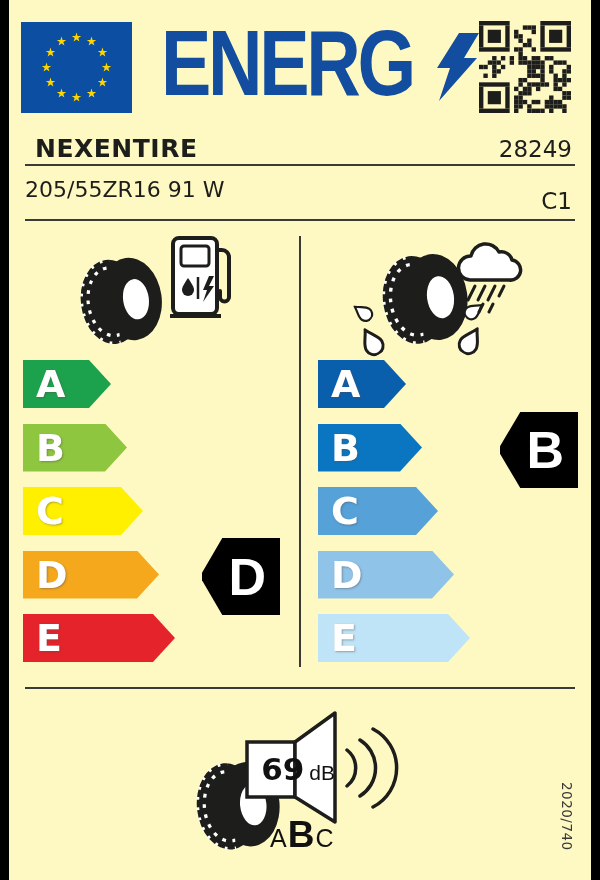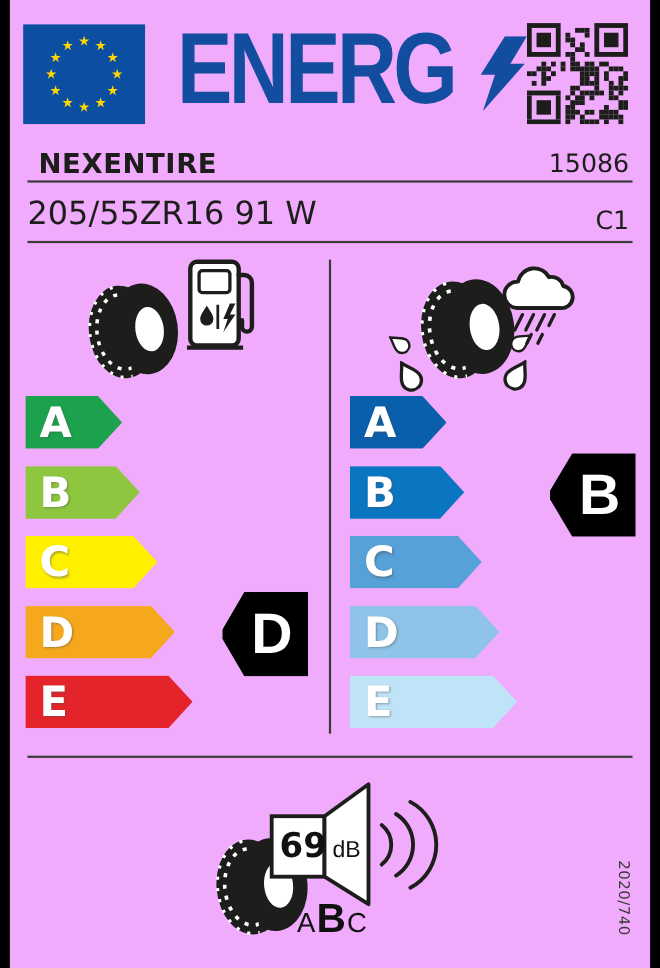--- a/index.html
+++ b/index.html
@@ -1,34 +1,34 @@
 <!DOCTYPE html>
 <html><head>
 <meta charset="utf-8">
 <style>
   html,body{margin:0;padding:0;background:#fff;}
-  .label{position:relative;width:600px;height:880px;background:#f0abfc;overflow:hidden;
+  .label{position:relative;width:600px;height:880px;background:#fef9c3;overflow:hidden;
          font-family:"DejaVu Sans","Liberation Sans",sans-serif;color:#1d1d1b;}
   .side-border{position:absolute;top:0;width:9px;height:880px;background:#000;}
   .side-border.left{left:0}.side-border.right{right:0}
 
   
   .eu-flag{position:absolute;left:21px;top:22px;}
   .logo-text{position:absolute;left:161px;top:17px;font-family:"Liberation Sans",sans-serif;
              font-weight:bold;font-size:92px;line-height:92px;letter-spacing:-4px;
              transform:scaleX(.82);transform-origin:left top;white-space:nowrap;}
   .bolt{position:absolute;left:433px;top:33px;}
   .qr{position:absolute;left:479px;top:21px;}
 
   
   .brand{position:absolute;left:35px;top:134px;font-size:25px;font-weight:bold;letter-spacing:.5px;}
   .article{position:absolute;right:28px;top:136px;font-size:23px;}
   .rule{position:absolute;left:25px;width:550px;height:2px;background:#3a3a39;}
   .rule.r1{top:164px}.rule.r2{top:219px}.rule.r3{top:687px}
-  .tyre-size{position:absolute;left:25px;top:177px;font-size:29px;}
+  .tyre-size{position:absolute;left:25px;top:177px;font-size:22px;}
   .tyre-class{position:absolute;right:28px;top:188px;font-size:23px;margin-left:12px;}
 
   .divider{position:absolute;left:299px;top:236px;width:2px;height:431px;background:#3a3a39;}
 
   
   .icon-abs{position:absolute;}
 
   
   .scale{position:absolute;top:360px;}
   .scale.fuel{left:23px}.scale.wet{left:318px}
@@ -40,21 +40,21 @@
 
   
   .pointer{position:absolute;background:#000;color:#fff;display:flex;align-items:center;
            justify-content:center;font-family:"Liberation Sans",sans-serif;font-weight:bold;font-size:52px;
            clip-path:polygon(26% 0,100% 0,100% 100%,26% 100%,0 55%,0 45%);}
   .pointer span{margin-left:16%;}
   .pointer.fuel-rating{left:202px;top:538px;width:78px;height:77px;}
   .pointer.wet-rating{left:500px;top:412px;width:78px;height:76px;}
 
   
-  .noise-value{position:absolute;left:247px;top:751px;width:88px;text-align:center;
+  .noise-value{position:absolute;left:247px;top:751px;width:88px;text-align:right;
                white-space:nowrap;color:#111;}
   .noise-value .num{font-size:31px;font-weight:bold;}
   .noise-value .unit{font-size:21px;margin-left:5px;font-family:"Liberation Sans",sans-serif;}
   .noise-abc{position:absolute;left:270px;top:814px;display:flex;align-items:baseline;color:#111;
              font-family:"Liberation Sans",sans-serif;}
   .noise-abc .cls{font-size:25px;}
   .noise-abc .cls.sel{font-size:37px;font-weight:bold;margin:0 1px;}
 
   .regulation{position:absolute;left:559px;top:782px;writing-mode:vertical-rl;
               font-size:13.5px;color:#3a3a39;letter-spacing:.5px;font-family:"DejaVu Sans",sans-serif;}
@@ -242,21 +242,21 @@
       <rect x="35.2" y="88" width="4.4" height="4.4" fill="#1d1d1b"></rect>
       <rect x="48.400000000000006" y="88" width="4.4" height="4.4" fill="#1d1d1b"></rect>
       <rect x="52.800000000000004" y="88" width="4.4" height="4.4" fill="#1d1d1b"></rect>
       <rect x="57.2" y="88" width="4.4" height="4.4" fill="#1d1d1b"></rect>
       <rect x="61.60000000000001" y="88" width="4.4" height="4.4" fill="#1d1d1b"></rect>
       <rect x="70.4" y="88" width="4.4" height="4.4" fill="#1d1d1b"></rect>
       <rect x="83.60000000000001" y="88" width="4.4" height="4.4" fill="#1d1d1b"></rect>
     </svg>
 
   <div class="brand">NEXENTIRE</div>
-  <div class="article">15086</div>
+  <div class="article">28249</div>
   <div class="rule r1"></div>
   <div class="tyre-size">205/55ZR16 91 W</div>
   <div class="tyre-class">C1</div>
   <div class="rule r2"></div>
 
   <div class="divider"></div>
 
   <svg class="icon-abs" style="left:78px;top:250px;transform:rotate(-8deg)" width="92" height="100" viewBox="0 0 100 100">
       <use href="#tyre"></use>
     </svg>

